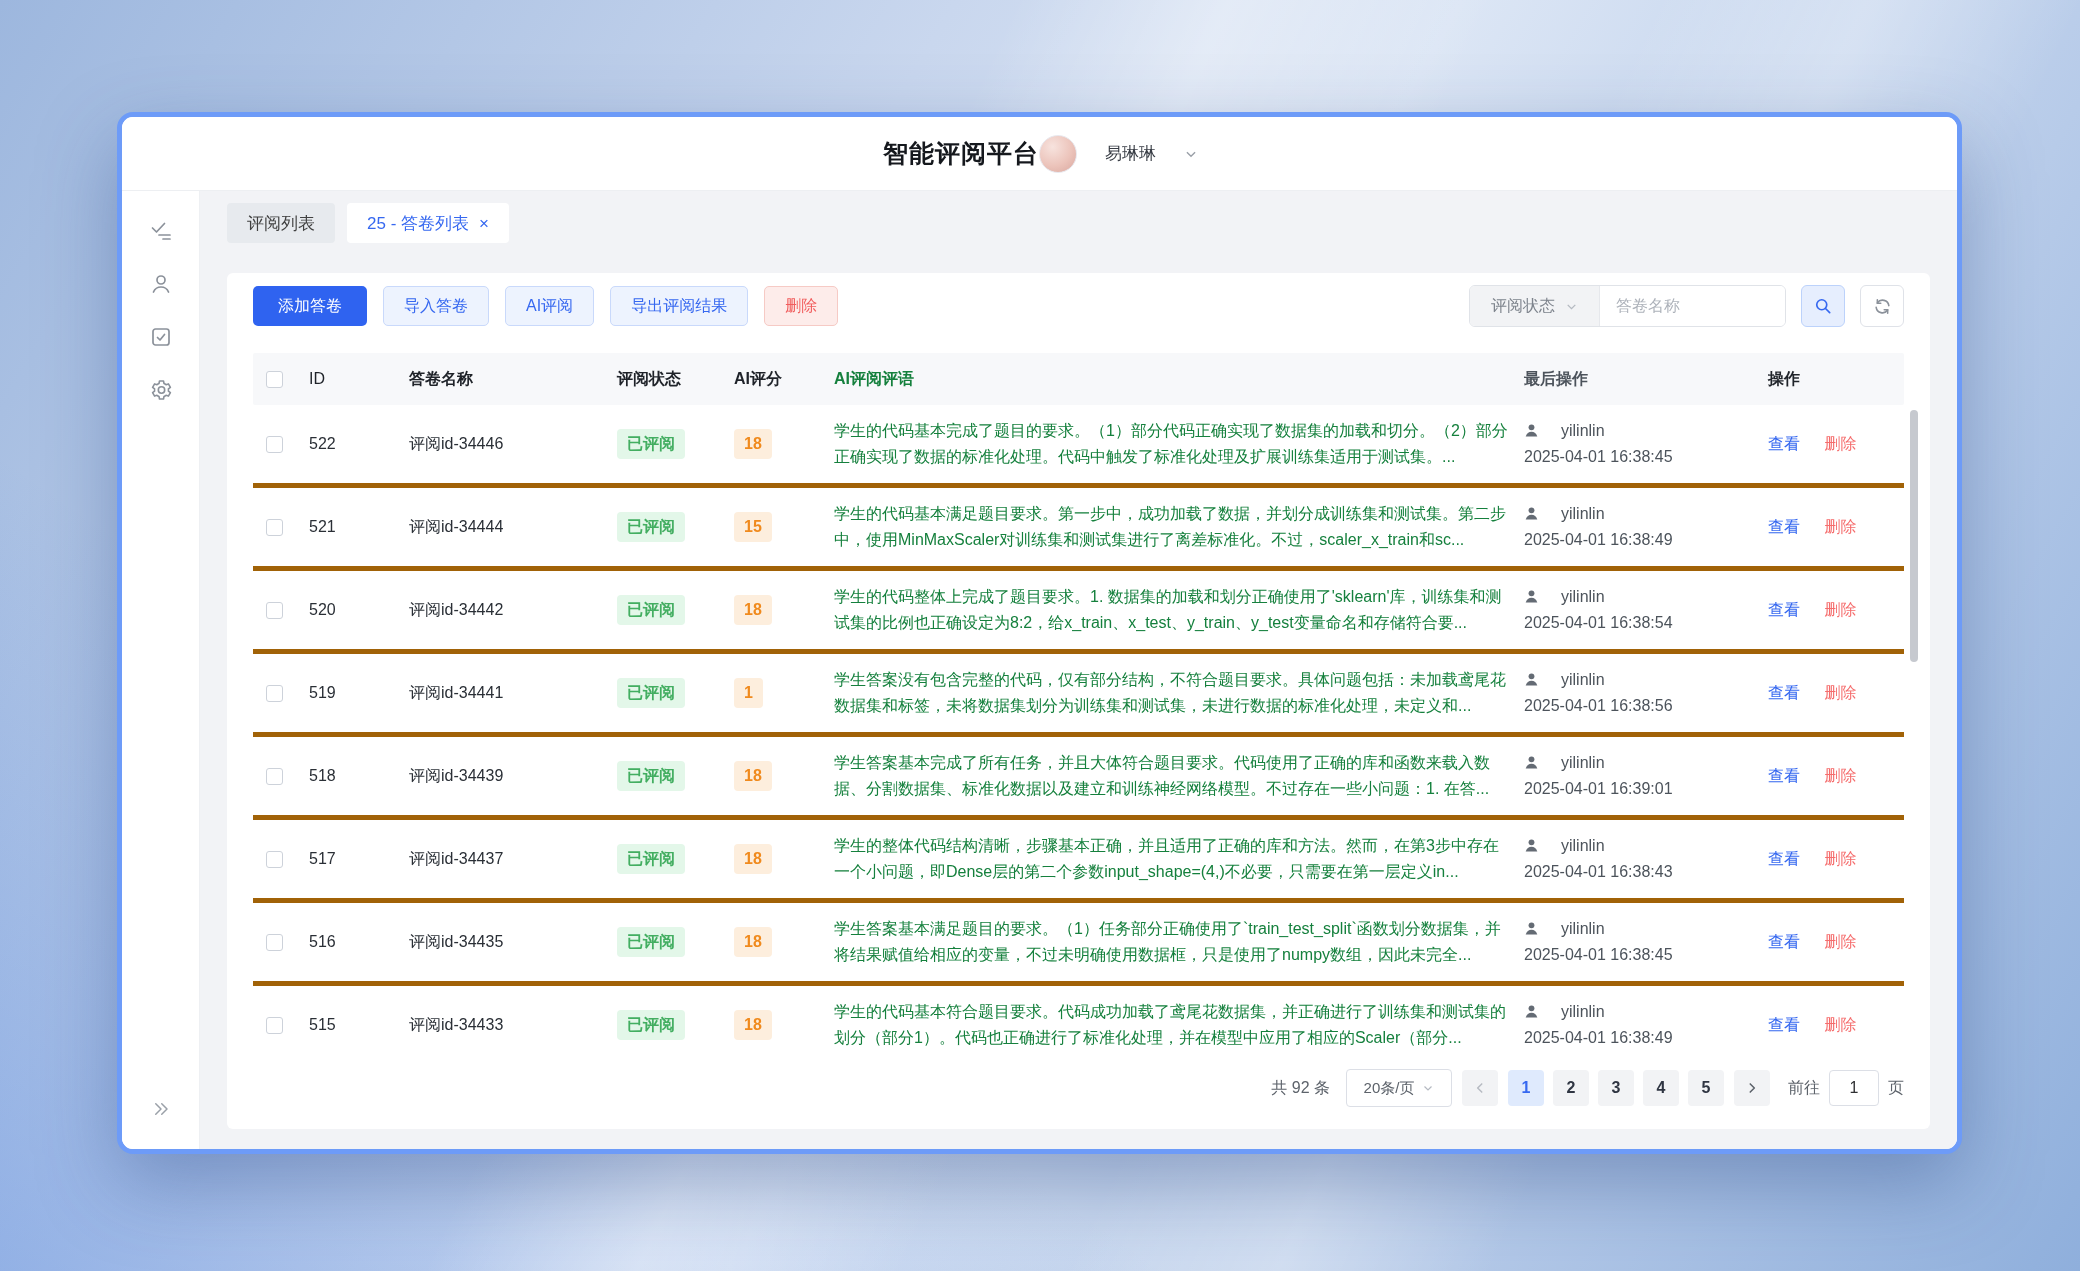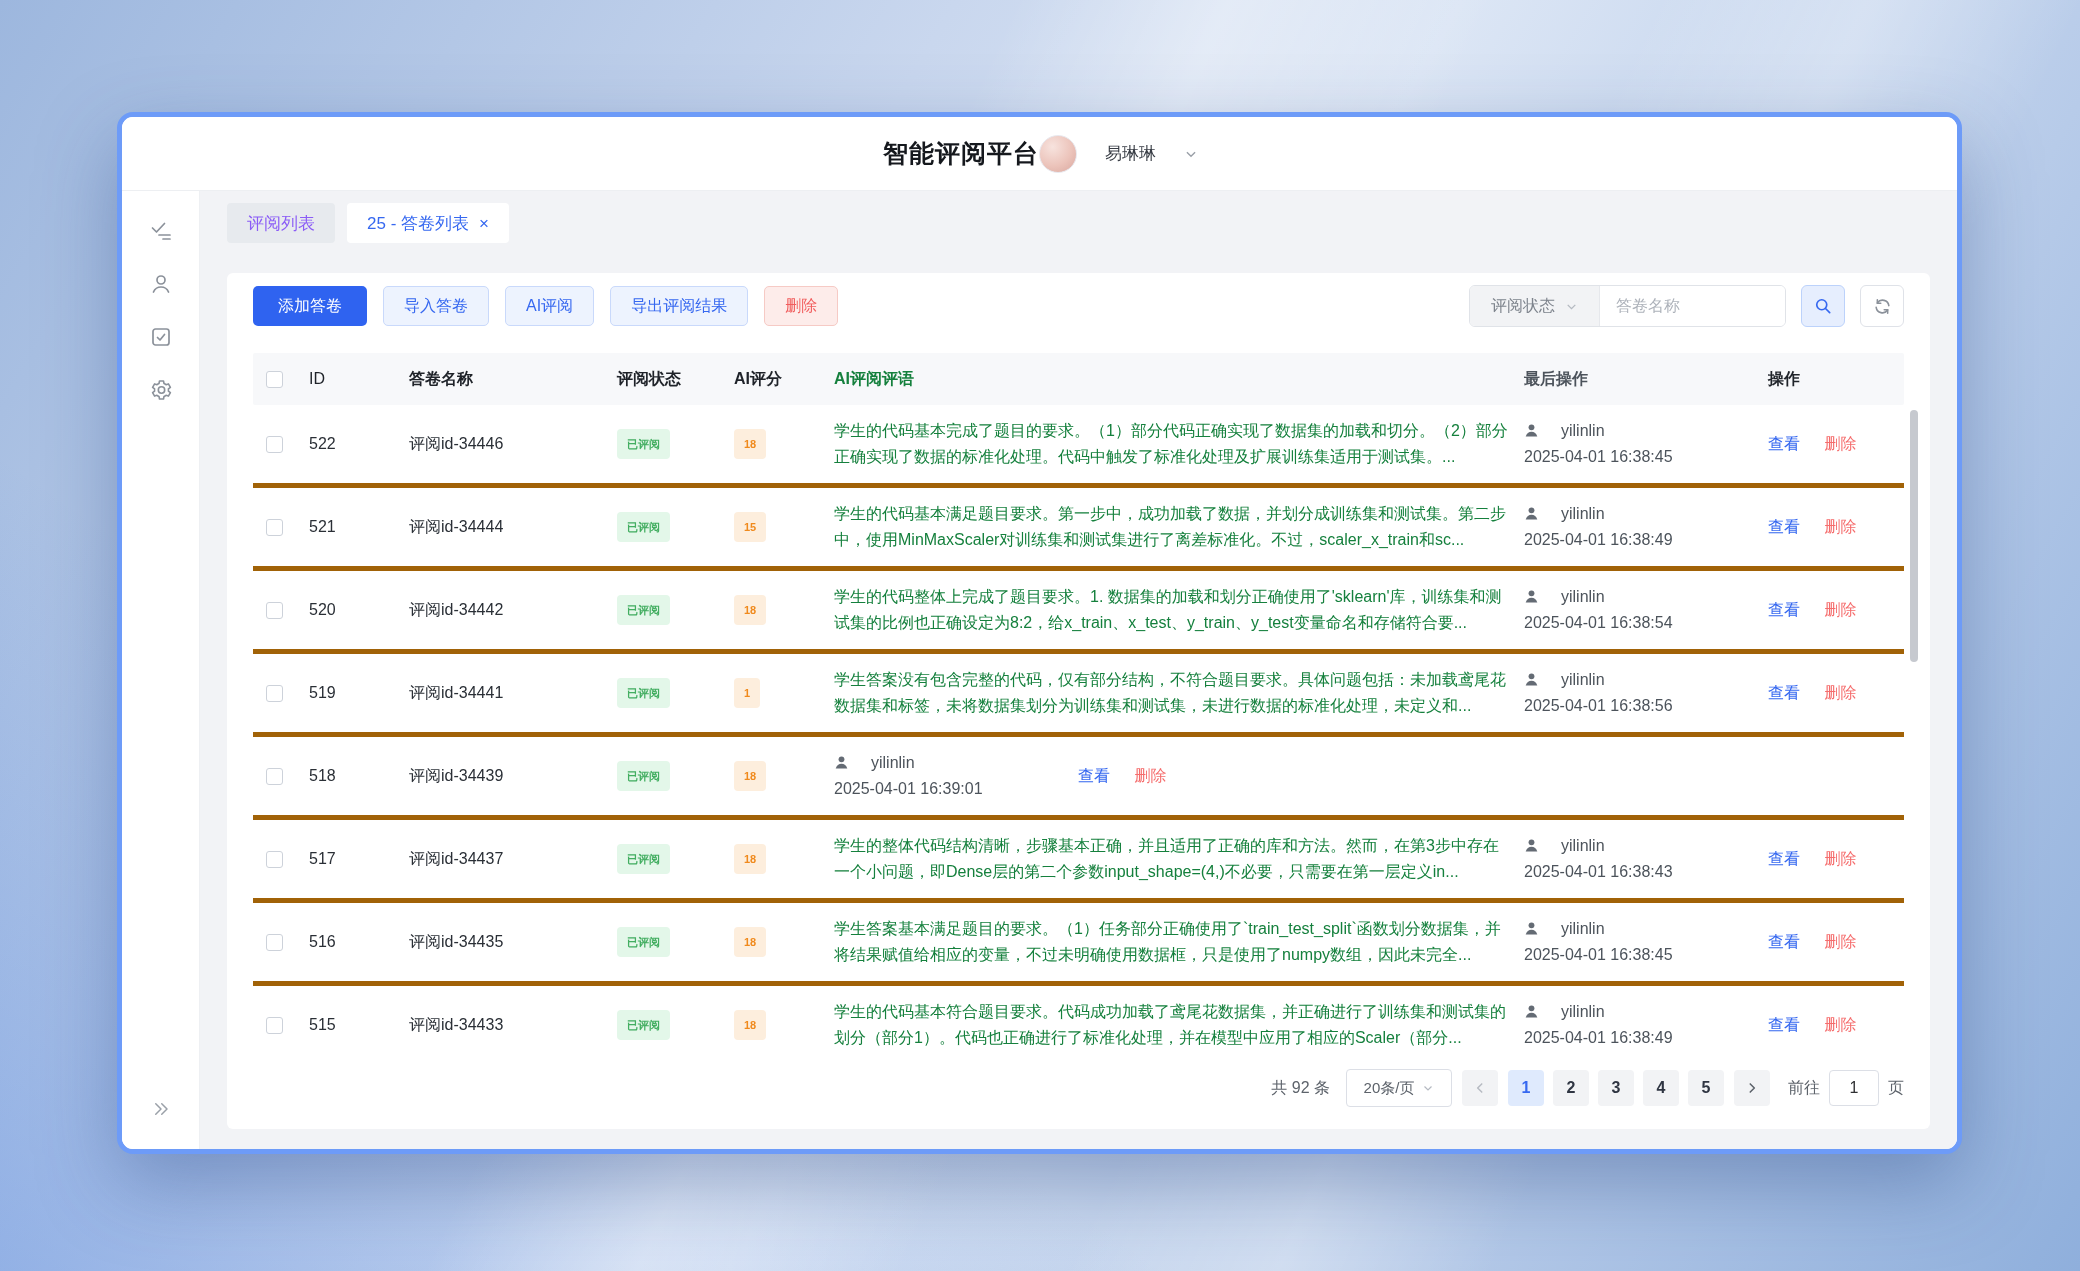--- a/index.html
+++ b/index.html
@@ -34,21 +34,21 @@
   .side-icon{ width:44px; height:44px; display:flex; align-items:center; justify-content:center;
     color:#8b919a; margin-bottom:9px; border-radius:6px; cursor:pointer;}
   .side-collapse{ margin-top:auto; color:#9aa0a8; width:44px; height:32px;
     display:flex; align-items:center; justify-content:center; cursor:pointer;}
   .content{ flex:1; background:#f2f3f6; display:flex; flex-direction:column;
     padding:12px 27px 0 27px; min-width:0;}
   
   .tabs{ display:flex; gap:12px; flex:0 0 40px;}
   .tab{ height:40px; display:flex; align-items:center; gap:10px; padding:0 20px;
     border-radius:4px; font-size:17px; cursor:pointer;}
-  .tab.plain{ background:#e7eaee; color:#8b5cf6;}
+  .tab.plain{ background:#e7eaee; color:#404040;}
   .tab.active{ background:#fff; color:#3668f0;}
   .tab-close{ font-size:17px; color:#3668f0; line-height:1;}
   
   .panel{ margin-top:30px; margin-bottom:20px; background:#fff; border-radius:6px;
     flex:1; display:flex; flex-direction:column; padding:12px 26px 18px; min-height:0; position:relative;}
   .toolbar{ display:flex; align-items:center; flex:0 0 42px;}
   .btn{ height:40px; border-radius:5px; font-size:16px; border:1px solid transparent;
     padding:0 20px; margin-right:16px; cursor:pointer; font-family:inherit;}
   .btn.primary{ background:#2f63f0; color:#fff; padding:0 24px;}
   .btn.soft{ background:#edf3fe; color:#3668f0; border-color:#c9d9fb;}
@@ -80,21 +80,21 @@
   .c-score{ width:100px; flex:0 0 100px;}
   .c-comment{ flex:1; min-width:0; line-height:1.6; color:#15803d;
     display:-webkit-box; -webkit-line-clamp:2; -webkit-box-orient:vertical;
     overflow:hidden; max-height:54px; font-size:16px;}
   .thead .c-comment{ display:block; max-height:none; overflow:visible;}
   .c-op{ width:244px; flex:0 0 244px; font-size:16px; color:#4c535b; line-height:1.65;}
   .c-actions{ width:136px; flex:0 0 136px; padding-right:0;}
   .checkbox{ width:17px; height:17px; border:1px solid #cdd2da; border-radius:3px;
     background:#fff; display:inline-block; cursor:pointer;}
   .badge{ display:inline-flex; align-items:center; justify-content:center;
-    height:30px; border-radius:4px; font-size:11px; padding:0 10px; font-weight:bold;}
+    height:30px; border-radius:4px; font-size:16px; padding:0 10px; font-weight:bold;}
   .badge.green{ background:#e3f7e9; color:#43ae61;}
   .badge.orange{ background:#fdeedd; color:#f08a1d;}
   .op-user{ display:flex; align-items:center; gap:22px;}
   .op-user svg{ flex:0 0 auto;}
   .link{ font-size:16px; cursor:pointer; text-decoration:none;}
   .link.view{ color:#3668f0; margin-right:20px;}
   .link.del{ color:#f56c6c;}
   .vscroll{ position:absolute; right:-14px; top:57px; width:8px; height:252px;
     background:#c6c9cf; border-radius:4px;}
   
@@ -331,20 +331,21 @@
   </div>
 
   <div class="trow">
     <div class="col c-sel">
                   <span class="checkbox"></span>
                 </div>
     <div class="col c-id">518</div>
     <div class="col c-name">评阅id-34439</div>
     <div class="col c-status"><span class="badge green">已评阅</span></div>
     <div class="col c-score"><span class="badge orange">18</span></div>
+    <div class="col c-comment">学生答案基本完成了所有任务，并且大体符合题目要求。代码使用了正确的库和函数来载入数据、分割数据集、标准化数据以及建立和训练神经网络模型。不过存在一些小问题：1. 在答...</div>
     <div class="col c-op">
       <div class="op-user">
         <svg width="15" height="15" viewBox="0 0 16 16" fill="#646b74">
           <circle cx="8" cy="4.6" r="3.1"></circle>
                       <path d="M1.8 14.5c.9-3.4 3.3-5.1 6.2-5.1s5.3 1.7 6.2 5.1z"></path>
         </svg>
         <span>yilinlin</span>
       </div>
       <div class="op-time">2025-04-01 16:39:01</div>
     </div>

